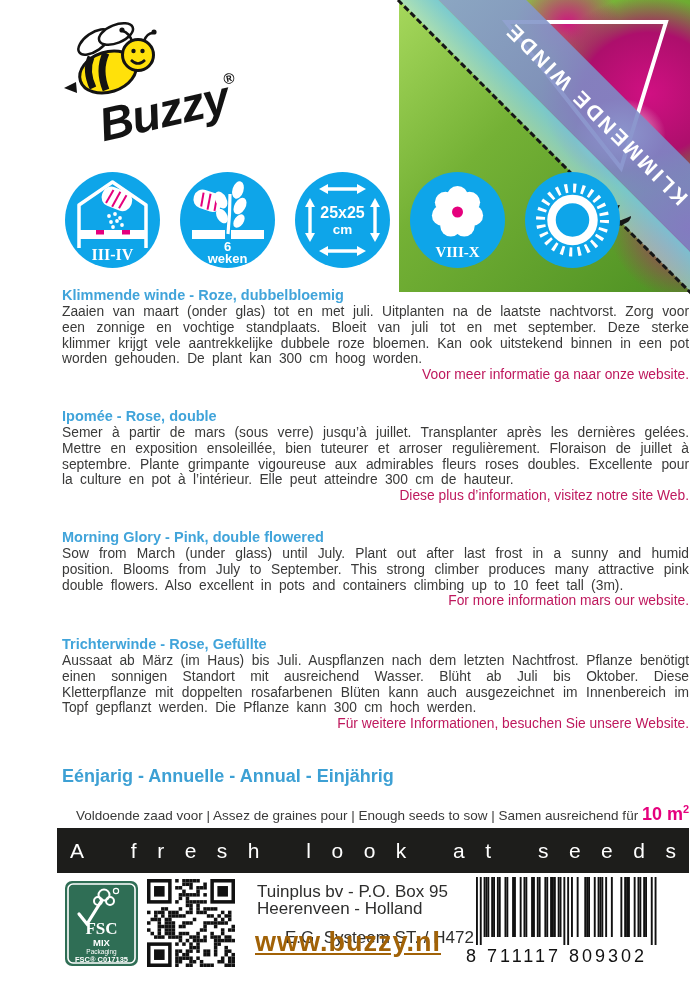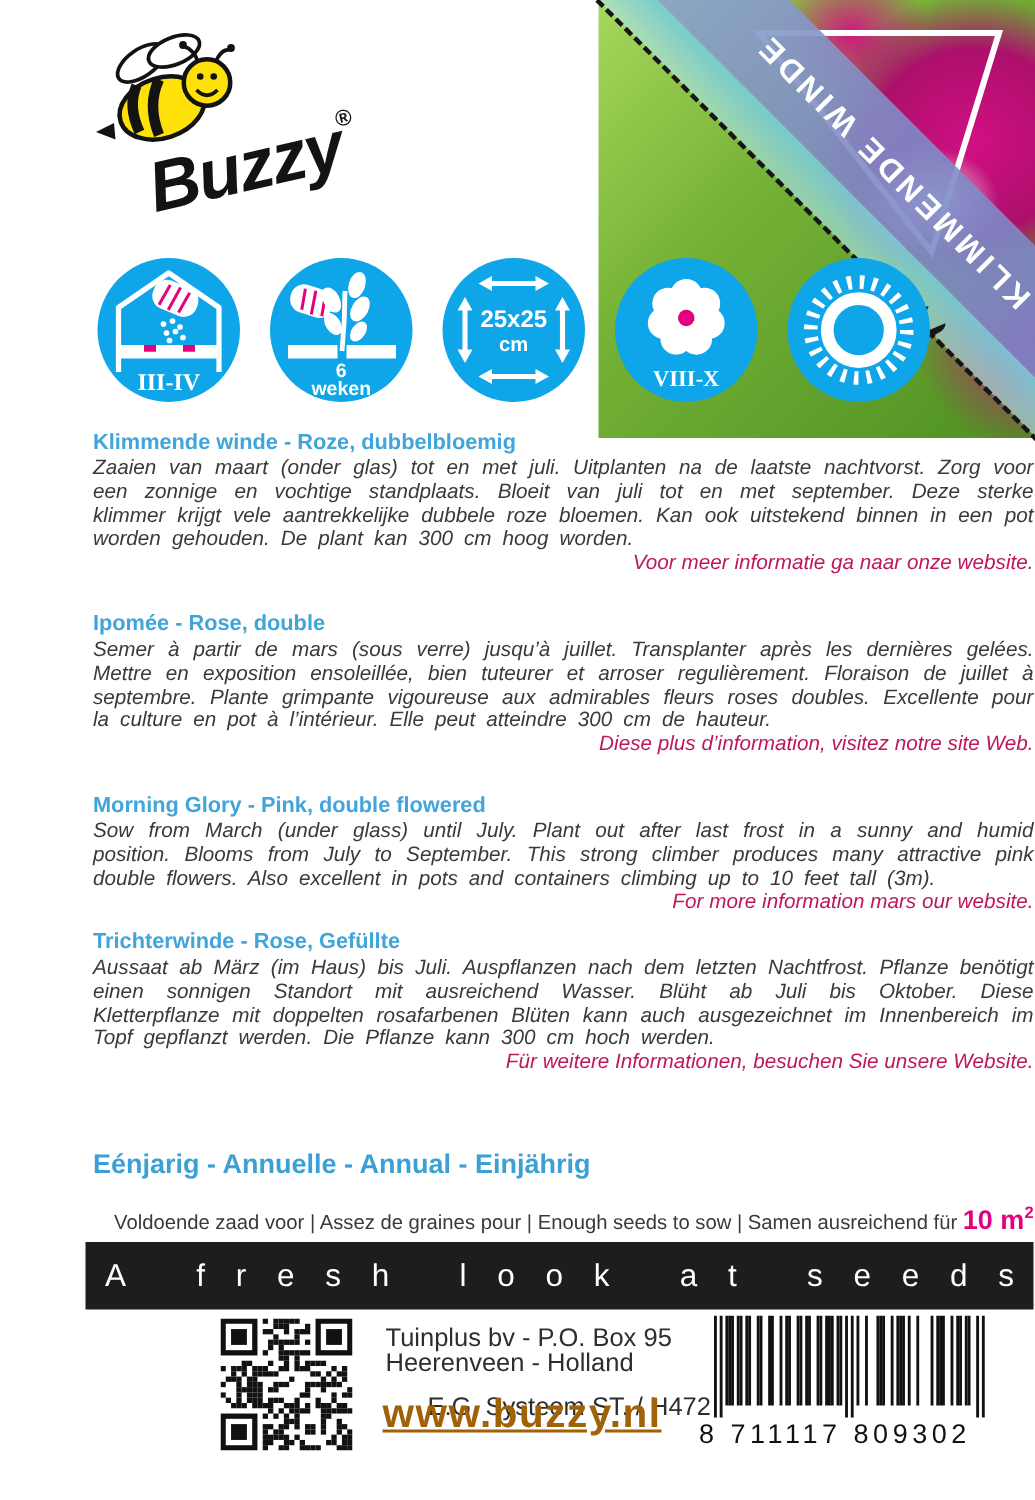--- a/index.html
+++ b/index.html
@@ -38,21 +38,21 @@
   .logo-script sup{font-size:15px;font-style:normal;vertical-align:28px;}
 
   
   .picto{position:absolute;top:172px;width:95px;height:96px;border-radius:50%;background:#0ea5e9;}
   .picto svg{display:block;}
 
   
   .text-block{position:absolute;left:62px;width:627px;}
   .text-block h3{margin:0 0 1px 0;font-size:14.5px;line-height:16px;color:#41a4da;font-weight:bold;}
   .text-block p{margin:0;font-size:13.8px;line-height:15.8px;color:#3a3a39;
-     text-align:justify;word-spacing:3.5px;font-style:italic;}
+     text-align:justify;word-spacing:3.5px;}
   .text-block .weblink{margin:0;font-size:13.8px;line-height:16px;color:#be185d;text-align:right;word-spacing:0;}
 
   .annual{position:absolute;left:62px;top:766px;font-size:18px;font-weight:bold;color:#3da0d4;}
   .seedsline{position:absolute;left:76px;top:803px;font-size:13.5px;color:#3a3a39;}
   .seedsline .qty{color:#e5007d;font-weight:bold;font-size:18px;}
   .seedsline .qty sup{font-size:11px;}
 
   .slogan-bar{position:absolute;left:57px;top:828px;width:632px;height:45px;background:#1d1d1b;
      display:flex;align-items:center;}
   .slogan-letters{flex:1;display:flex;justify-content:space-between;padding:0 13px;
@@ -203,21 +203,21 @@
     <p>Semer à partir de mars (sous verre) jusqu’à juillet. Transplanter après les dernières gelées. Mettre en exposition ensoleillée, bien tuteurer et arroser regulièrement. Floraison de juillet à septembre. Plante grimpante vigoureuse aux admirables fleurs roses doubles. Excellente pour la culture en pot à l’intérieur. Elle peut atteindre 300 cm de hauteur.</p>
     <p class="weblink">Diese plus d’information, visitez notre site Web.</p>
   </section>
 
   <section class="text-block" style="top:529px">
     <h3>Morning Glory - Pink, double flowered</h3>
     <p>Sow from March (under glass) until July. Plant out after last frost in a sunny and humid position. Blooms from July to September. This strong climber produces many attractive pink double flowers. Also excellent in pots and containers climbing up to 10 feet tall (3m).</p>
     <p class="weblink">For more information mars our website.</p>
   </section>
 
-  <section class="text-block" style="top:620px">
+  <section class="text-block" style="top:636px">
     <h3>Trichterwinde - Rose, Gefüllte</h3>
     <p>Aussaat ab März (im Haus) bis Juli. Auspflanzen nach dem letzten Nachtfrost. Pflanze benötigt einen sonnigen Standort mit ausreichend Wasser. Blüht ab Juli bis Oktober. Diese Kletterpflanze mit doppelten rosafarbenen Blüten kann auch ausgezeichnet im Innenbereich im Topf gepflanzt werden. Die Pflanze kann 300 cm hoch werden.</p>
     <p class="weblink">Für weitere Informationen, besuchen Sie unsere Website.</p>
   </section>
 
   <div class="annual">Eénjarig - Annuelle - Annual - Einjährig</div>
 
   <div class="seedsline"><span>Voldoende zaad voor | Assez de graines pour | Enough seeds to sow | Samen ausreichend für </span><span class="qty"><span>10 m</span><sup>2</sup></span></div>
 
   <div class="slogan-bar">
@@ -239,20 +239,35 @@
         <span>t</span>
         <span> </span>
         <span>s</span>
         <span>e</span>
         <span>e</span>
         <span>d</span>
         <span>s</span>
       </div>
   </div>
 
+  <div class="fsc">
+    <svg width="75" height="87" viewBox="0 0 75 87">
+      <rect x="1" y="1" width="73" height="85" rx="7" fill="#2f6e55"></rect>
+      <rect x="4" y="4" width="67" height="79" rx="5" fill="none" stroke="#fff" stroke-width="1.6"></rect>
+      <path d="M15,34 l8,10 L38,20" stroke="#fff" stroke-width="3.2" fill="none" stroke-linecap="round"></path>
+      <circle cx="40" cy="15" r="5.5" fill="none" stroke="#fff" stroke-width="2"></circle>
+      <circle cx="34" cy="21" r="4" fill="none" stroke="#fff" stroke-width="2"></circle>
+      <circle cx="46" cy="21" r="4" fill="none" stroke="#fff" stroke-width="2"></circle>
+      <circle cx="52" cy="11" r="2.6" fill="none" stroke="#fff" stroke-width="1.2"></circle>
+      <text x="37.5" y="54" text-anchor="middle" fill="#fff" font-family="Liberation Serif,serif" font-weight="bold" font-size="17">FSC</text>
+      <text x="37.5" y="66" text-anchor="middle" fill="#fff" font-weight="bold" font-size="9.5">MIX</text>
+      <text x="37.5" y="74" text-anchor="middle" fill="#fff" font-size="6.5">Packaging</text>
+      <text x="37.5" y="82" text-anchor="middle" fill="#fff" font-weight="bold" font-size="7.5">FSC® C017135</text>
+    </svg>
+  </div>
 
   <svg class="qr" id="qr" width="88" height="88" viewBox="0 0 88 88">
       <rect x="0" y="0" width="88" height="88" fill="#fff"></rect>
       <rect x="28.16" y="0" width="3.52" height="3.52" fill="#111"></rect>
       <rect x="35.2" y="0" width="3.52" height="3.52" fill="#111"></rect>
       <rect x="38.72" y="0" width="3.52" height="3.52" fill="#111"></rect>
       <rect x="42.24" y="0" width="3.52" height="3.52" fill="#111"></rect>
       <rect x="45.76" y="0" width="3.52" height="3.52" fill="#111"></rect>
       <rect x="49.28" y="0" width="3.52" height="3.52" fill="#111"></rect>
       <rect x="35.2" y="3.52" width="3.52" height="3.52" fill="#111"></rect>

